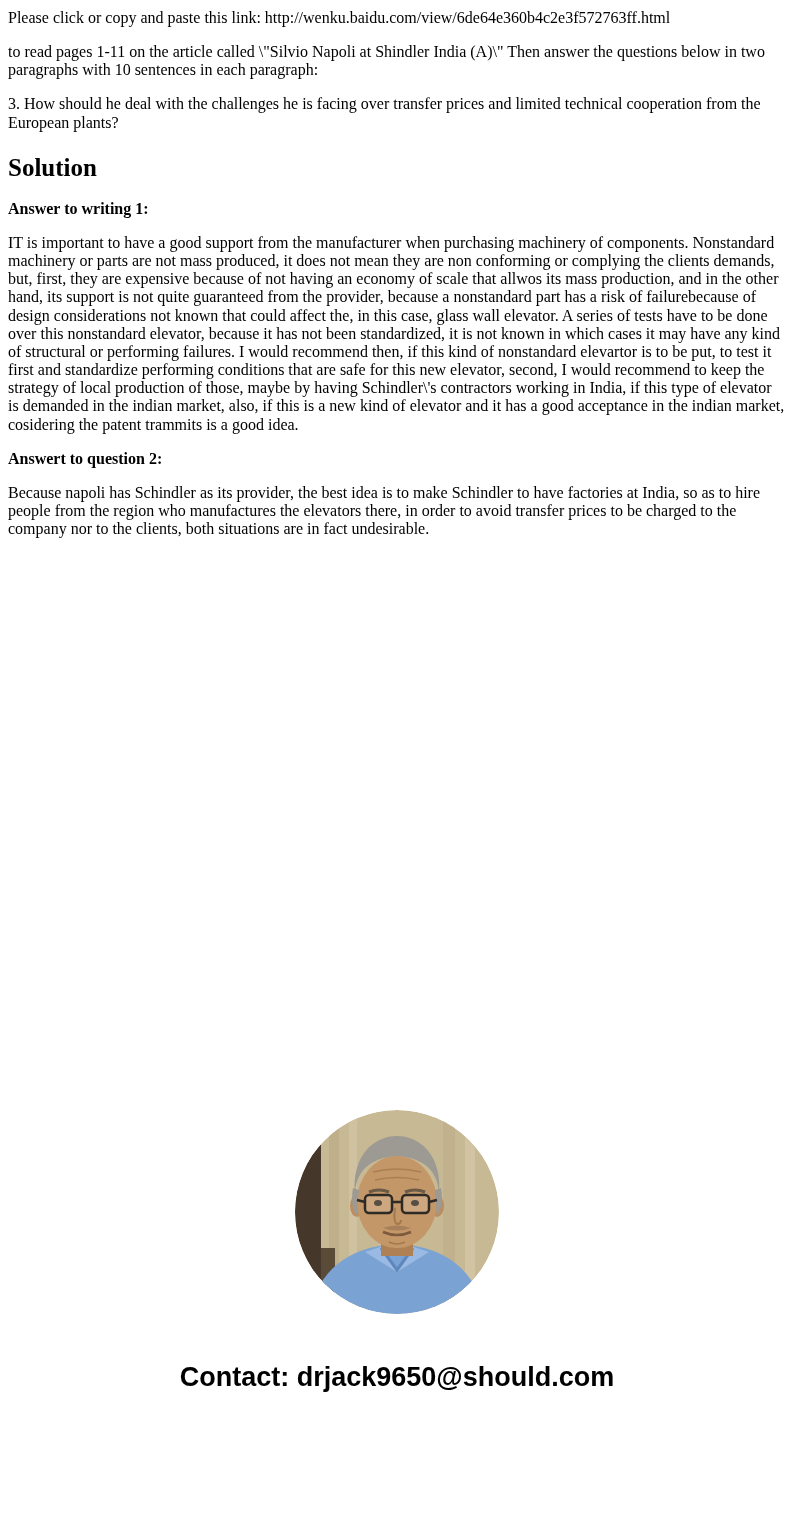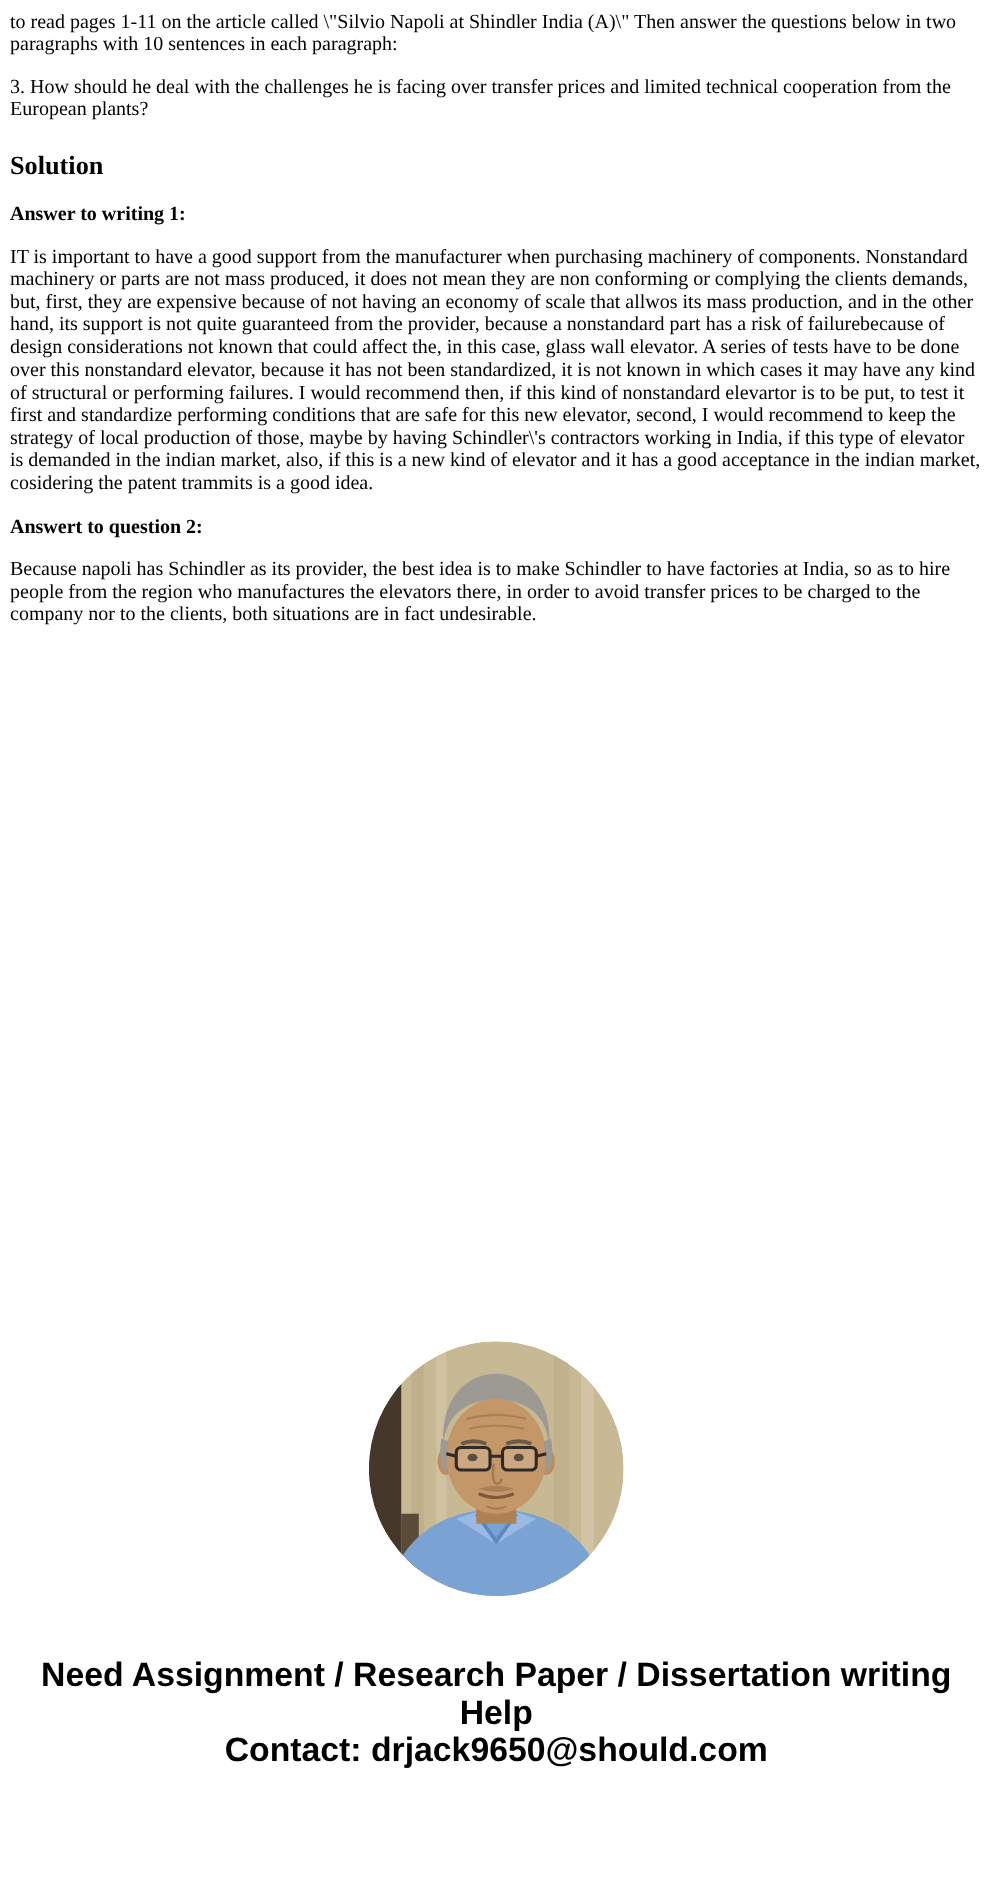--- a/index.html
+++ b/index.html
@@ -8,21 +8,21 @@
     min-height: 1523px;
     background: #ffffff;
     color: #000000;
     font-family: "Liberation Serif", "DejaVu Serif", serif;
     font-size: 16px;
   }
   .doc { padding: 9px 8px 0 8px; }
   .doc p { margin: 0 0 16px 0; line-height: 1.135; }
   .answer-label { font-weight: bold; }
   .solution-heading {
-    font-size: 21px;
+    font-size: 25px;
     font-weight: bold;
     margin: 22px 0 18px 0;
   }
   .spacer { height: 556px; }
   .photo-row { text-align: center; }
   .photo-row svg { display: block; margin: 0 auto; border-radius: 50%; }
   .footer {
     margin-top: 48px;
     padding: 0 8px 28px 8px;
     text-align: center;
@@ -30,20 +30,21 @@
     font-weight: bold;
     font-size: 27px;
     line-height: 30px;
     color: #000000;
   }
 </style>
 </head>
 <body>
 
 <div class="doc">
+  <p class="body-text"><span>Please click or copy and paste this link: </span><span>http://wenku.baidu.com/view/6de64e360b4c2e3f572763ff.html</span></p>
 
   <p class="body-text">to read pages 1-11 on the article called \"Silvio Napoli at Shindler India (A)\" Then answer the questions below in two paragraphs with 10 sentences in each paragraph:</p>
 
 
   <p class="body-text">3. How should he deal with the challenges he is facing over transfer prices and limited technical cooperation from the European plants?</p>
 
   <h3 class="solution-heading">Solution</h3>
 
   <p class="answer-label">Answer to writing 1:</p>
   <p class="body-text">IT is important to have a good support from the manufacturer when purchasing machinery of components. Nonstandard machinery or parts are not mass produced, it does not mean they are non conforming or complying the clients demands, but, first, they are expensive because of not having an economy of scale that allwos its mass production, and in the other hand, its support is not quite guaranteed from the provider, because a nonstandard part has a risk of failurebecause of design considerations not known that could affect the, in this case, glass wall elevator. A series of tests have to be done over this nonstandard elevator, because it has not been standardized, it is not known in which cases it may have any kind of structural or performing failures. I would recommend then, if this kind of nonstandard elevartor is to be put, to test it first and standardize performing conditions that are safe for this new elevator, second, I would recommend to keep the strategy of local production of those, maybe by having Schindler\'s contractors working in India, if this type of elevator is demanded in the indian market, also, if this is a new kind of elevator and it has a good acceptance in the indian market, cosidering the patent trammits is a good idea.</p>
@@ -109,15 +110,14 @@
 
       <path d="M88,118 Q102,113 116,118 Q102,123 88,118 Z" fill="#8a6a4a" opacity="0.5"></path>
       <path d="M88,122 Q102,128 116,122" stroke="#7d5a3c" stroke-width="2.5" fill="none"></path>
 
       <path d="M94,132 Q102,136 110,132" stroke="#a5794e" stroke-width="1.5" fill="none"></path>
     </g>
   </svg>
 </div>
 
 <div class="footer">
-  <div class="footer-text">Need Assignment / Research Paper / Dissertation writing Help</div>
   <div class="footer-text">Contact: drjack9650@should.com</div>
 </div>
 
 </body></html>

